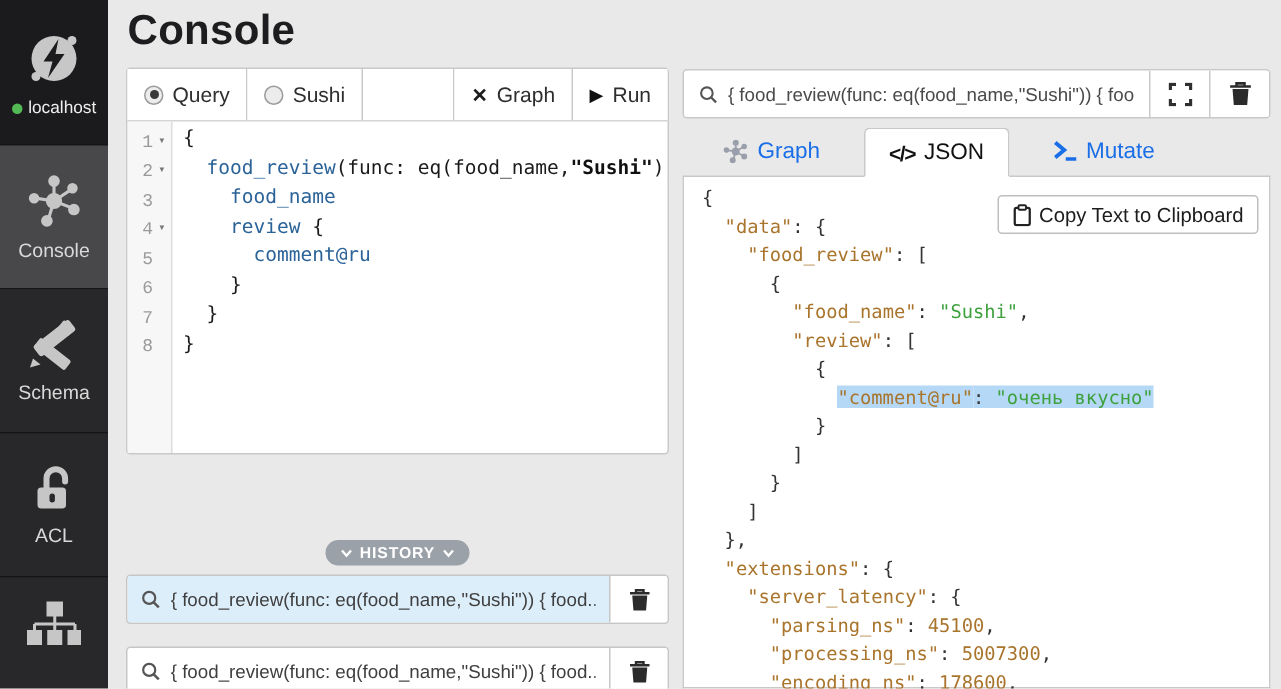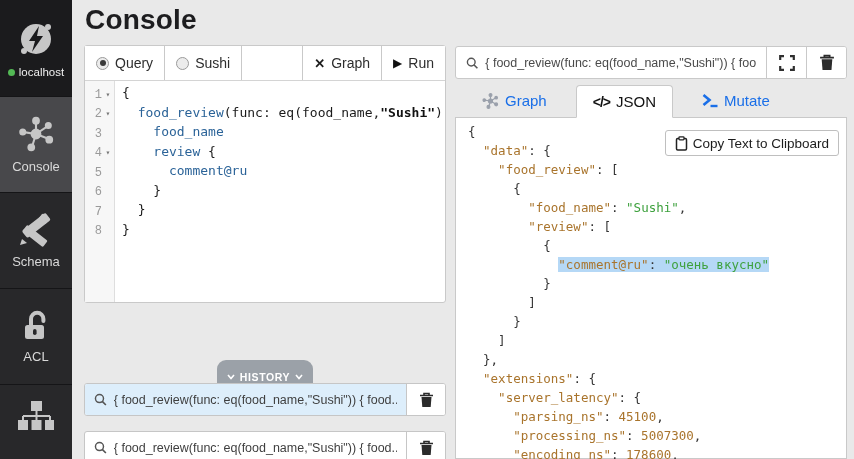--- a/index.html
+++ b/index.html
@@ -38,21 +38,21 @@
   .gutter .grow { height:19.5px; display:flex; align-items:center; }
   .gutter .num { width:17px; text-align:right; color:#9a9a9a; font-size:12px; }
   .gutter .fold { width:12px; text-align:center; color:#777; font-size:8px; line-height:1; }
   .codearea { flex:1; padding:4px 0 0 7px; }
   .cline { height:19.5px; white-space:pre; color:#1a1a1a; }
   .cline .t { color:#1a1a1a; }
   .cline .b { color:var(--editor-blue,#2b6398); }
   .cline .bold { color:#111; font-weight:700; }
   
   .history-toggle { position:absolute; left:84px; top:360px; width:362px; display:flex; justify-content:center; }
-  .history-pill { background:#9ba1a8; color:#fff; font-size:10.5px; font-weight:700; letter-spacing:.6px; border-radius:9px; height:17px; display:flex; align-items:center; gap:5px; padding:17px 10px; cursor:pointer; }
+  .history-pill { background:#9ba1a8; color:#fff; font-size:10.5px; font-weight:700; letter-spacing:.6px; border-radius:9px; height:17px; display:flex; align-items:center; gap:5px; padding:0 10px; cursor:pointer; }
   .hist-item { position:absolute; left:84px; width:362px; height:33px; display:flex; border:1px solid #c6c6c6; border-radius:3px; background:#fff; overflow:hidden; }
   .hist-item .hist-main { flex:1; display:flex; align-items:center; gap:7px; padding:0 9px; overflow:hidden; cursor:pointer; }
   .hist-item.selected .hist-main { background:#ddeefb; }
   .hist-text { font-size:12.5px; color:#3f3f3f; white-space:nowrap; overflow:hidden; }
   .hist-trash { flex:0 0 39px; border-left:1px solid #c6c6c6; background:#fff; display:flex; align-items:center; justify-content:center; cursor:pointer; }
   
   .searchbar { position:absolute; left:455px; top:46px; width:392px; height:33px; display:flex; background:#fff; border:1px solid #c9c9c9; border-radius:3px; overflow:hidden; }
   .search-main { flex:1; display:flex; align-items:center; gap:7px; padding:0 10px; overflow:hidden; }
   .search-text { font-size:12.5px; color:#4a4a4a; white-space:nowrap; overflow:hidden; }
   .icon-cell { flex:0 0 40px; border-left:1px solid #c9c9c9; display:flex; align-items:center; justify-content:center; background:#fff; cursor:pointer; }

